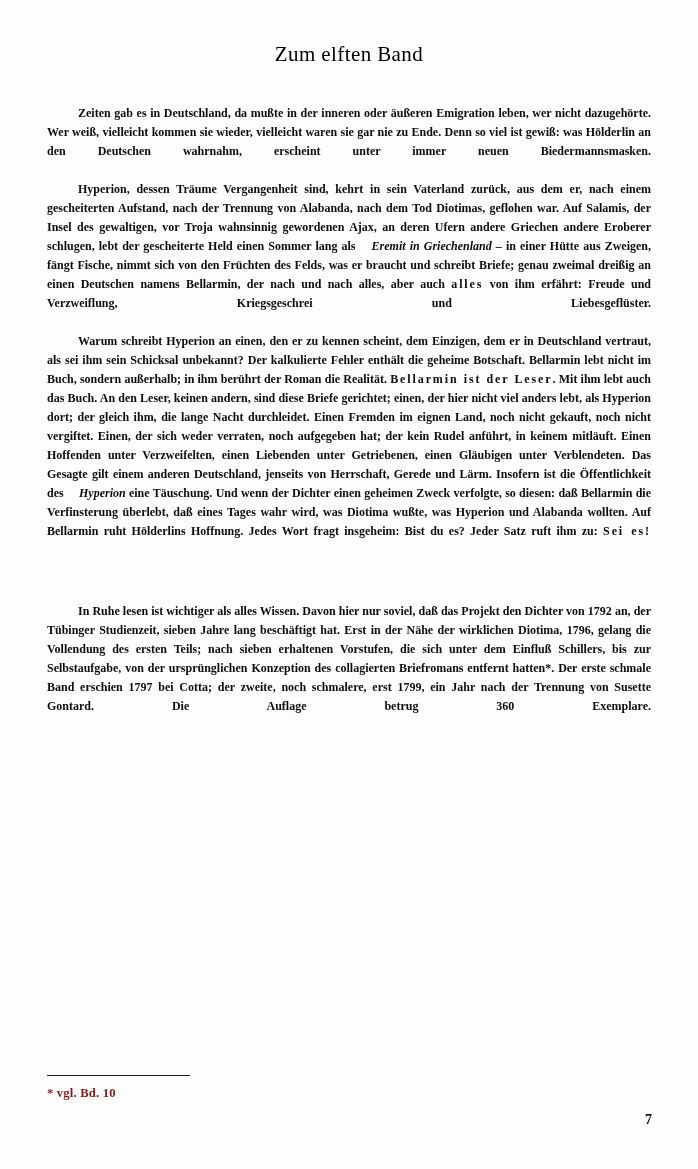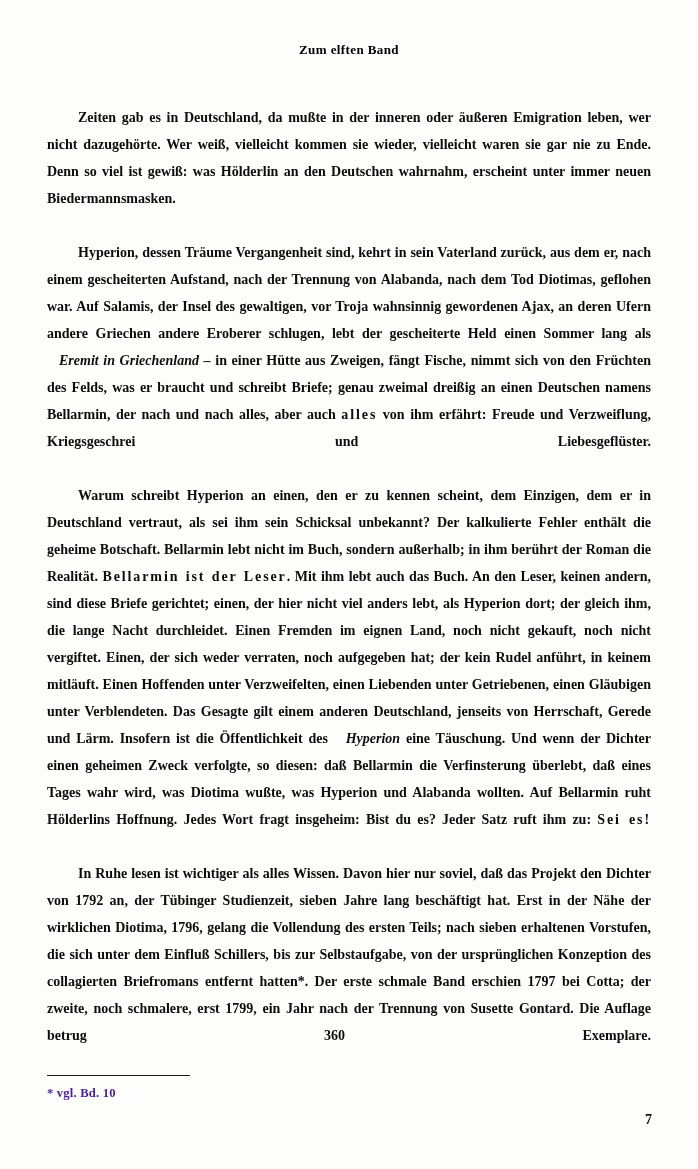--- a/index.html
+++ b/index.html
@@ -21,48 +21,48 @@
     inset: 0;
     background: #fdfdfc;
   }
 
   .page-title {
     position: absolute;
     top: 42px;
     left: 0;
     width: 698px;
     text-align: center;
-    font-size: 13px;
-    font-weight: bold;
+    font-size: 21px;
+    font-weight: normal;
     letter-spacing: 0.4px;
     color: #000;
   }
 
   .body-text {
     position: absolute;
     top: 104px;
     left: 47px;
     width: 604px;
-    font-size: 14px;
-    line-height: 27px;
+    font-size: 12px;
+    line-height: 19px;
     text-align: justify;
     text-justify: inter-word;
     font-weight: 600;
     color: #0d0d0d;
     -webkit-font-smoothing: none;
   }
 
   .body-text p {
     margin: 0;
     text-indent: 31px;
     text-align: justify;
     hyphens: manual;
   }
 
-  .body-text p:last-child { text-align: justify; }
+  .body-text p:last-child { text-align: justify; margin-top: 42px; }
 
   
   .body-text p::after {
     content: "";
     display: inline-block;
     width: 100%;
   }
 
   i, .ital {
     font-style: italic;
@@ -84,21 +84,21 @@
     background: #1a1a1a;
   }
 
   .footnote {
     position: absolute;
     left: 47px;
     top: 1086px;
     font-size: 12.6px;
     font-weight: 600;
     letter-spacing: 0.2px;
-    color: #4c1d95;
+    color: #7f1d1d;
   }
 
   .page-number {
     position: absolute;
     right: 46px;
     top: 1112px;
     font-size: 14px;
     font-weight: bold;
     color: #111;
   }

